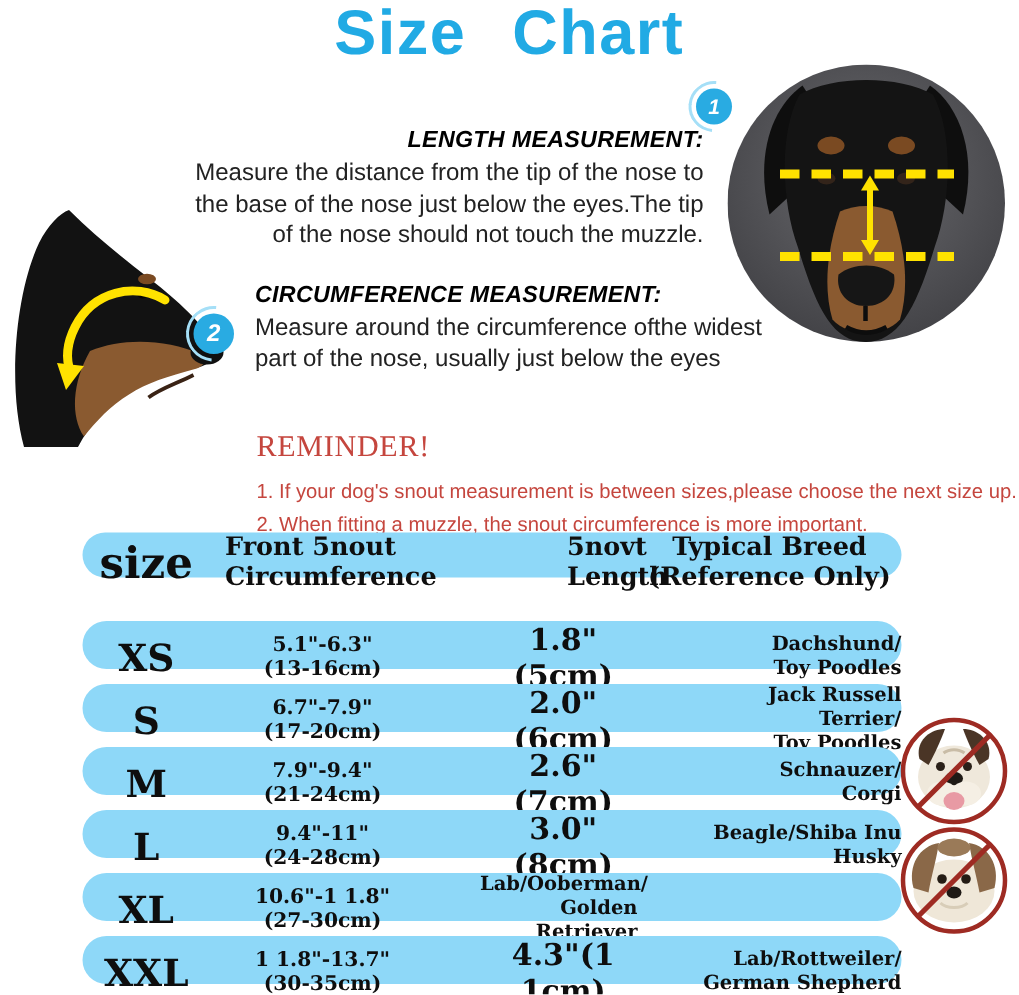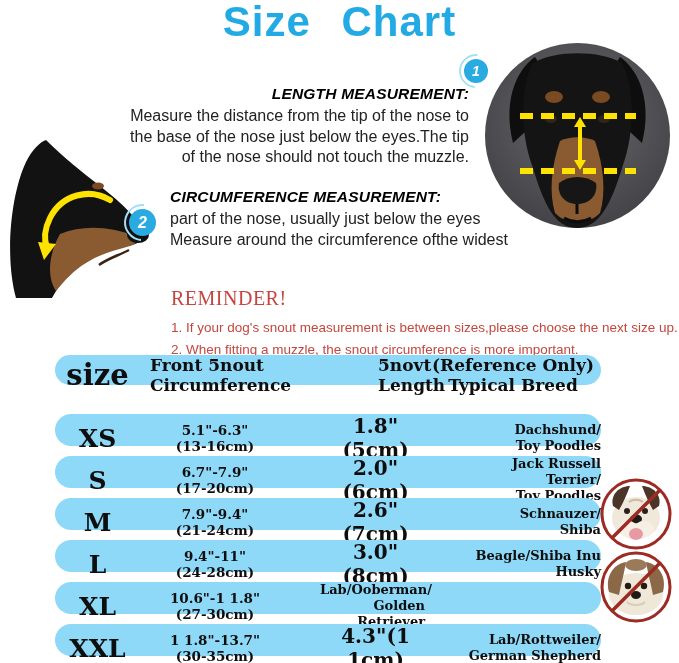--- a/index.html
+++ b/index.html
@@ -120,44 +120,44 @@
   </div>
 
   <div class="badge badge2">
     <span>2</span>
   </div>
   <div class="circ-block">
     <div>
       <span class="m-heading">CIRCUMFERENCE MEASUREMENT</span><span class="m-heading">:</span>
     </div>
     <div class="m-body">
+      <div>Measure around the circumference ofthe widest</div>
       <div>part of the nose, usually just below the eyes</div>
-      <div>Measure around the circumference ofthe widest</div>
     </div>
   </div>
 
   <div class="reminder">
     <div class="reminder-h">REMINDER!</div>
     <div class="reminder-item">1. If your dog's snout measurement is between sizes,please choose the next size up.</div>
     <div class="reminder-item">2. When fitting a muzzle, the snout circumference is more important.</div>
   </div>
 
   <div class="pill hdr">
     <div class="cell c-size">size</div>
     <div class="cell c-circ">
       <span>Front 5nout</span>
       <span>Circumference</span>
     </div>
     <div class="cell c-len">
       <span>5novt</span>
       <span>Length</span>
     </div>
     <div class="cell c-breed">
+      <span>Typical Breed</span>
       <span>(Reference Only)</span>
-      <span>Typical Breed</span>
     </div>
   </div>
 
   <div class="pill r" style="top:414px">
     <div class="cell c-size">XS</div>
     <div class="cell c-circ">
       <span>5.1"-6.3"</span>
       <span>(13-16cm)</span>
     </div>
     <div class="cell c-len">1.8"(5cm)</div>
@@ -182,21 +182,21 @@
 
   <div class="pill r" style="top:498px">
     <div class="cell c-size">M</div>
     <div class="cell c-circ">
       <span>7.9"-9.4"</span>
       <span>(21-24cm)</span>
     </div>
     <div class="cell c-len">2.6"(7cm)</div>
     <div class="cell c-breed">
       <span>Schnauzer/</span>
-      <span>Shiba</span>
+      <span>Corgi</span>
     </div>
   </div>
 
   <div class="pill r" style="top:540px">
     <div class="cell c-size">L</div>
     <div class="cell c-circ">
       <span>9.4"-11"</span>
       <span>(24-28cm)</span>
     </div>
     <div class="cell c-len">3.0"(8cm)</div>

